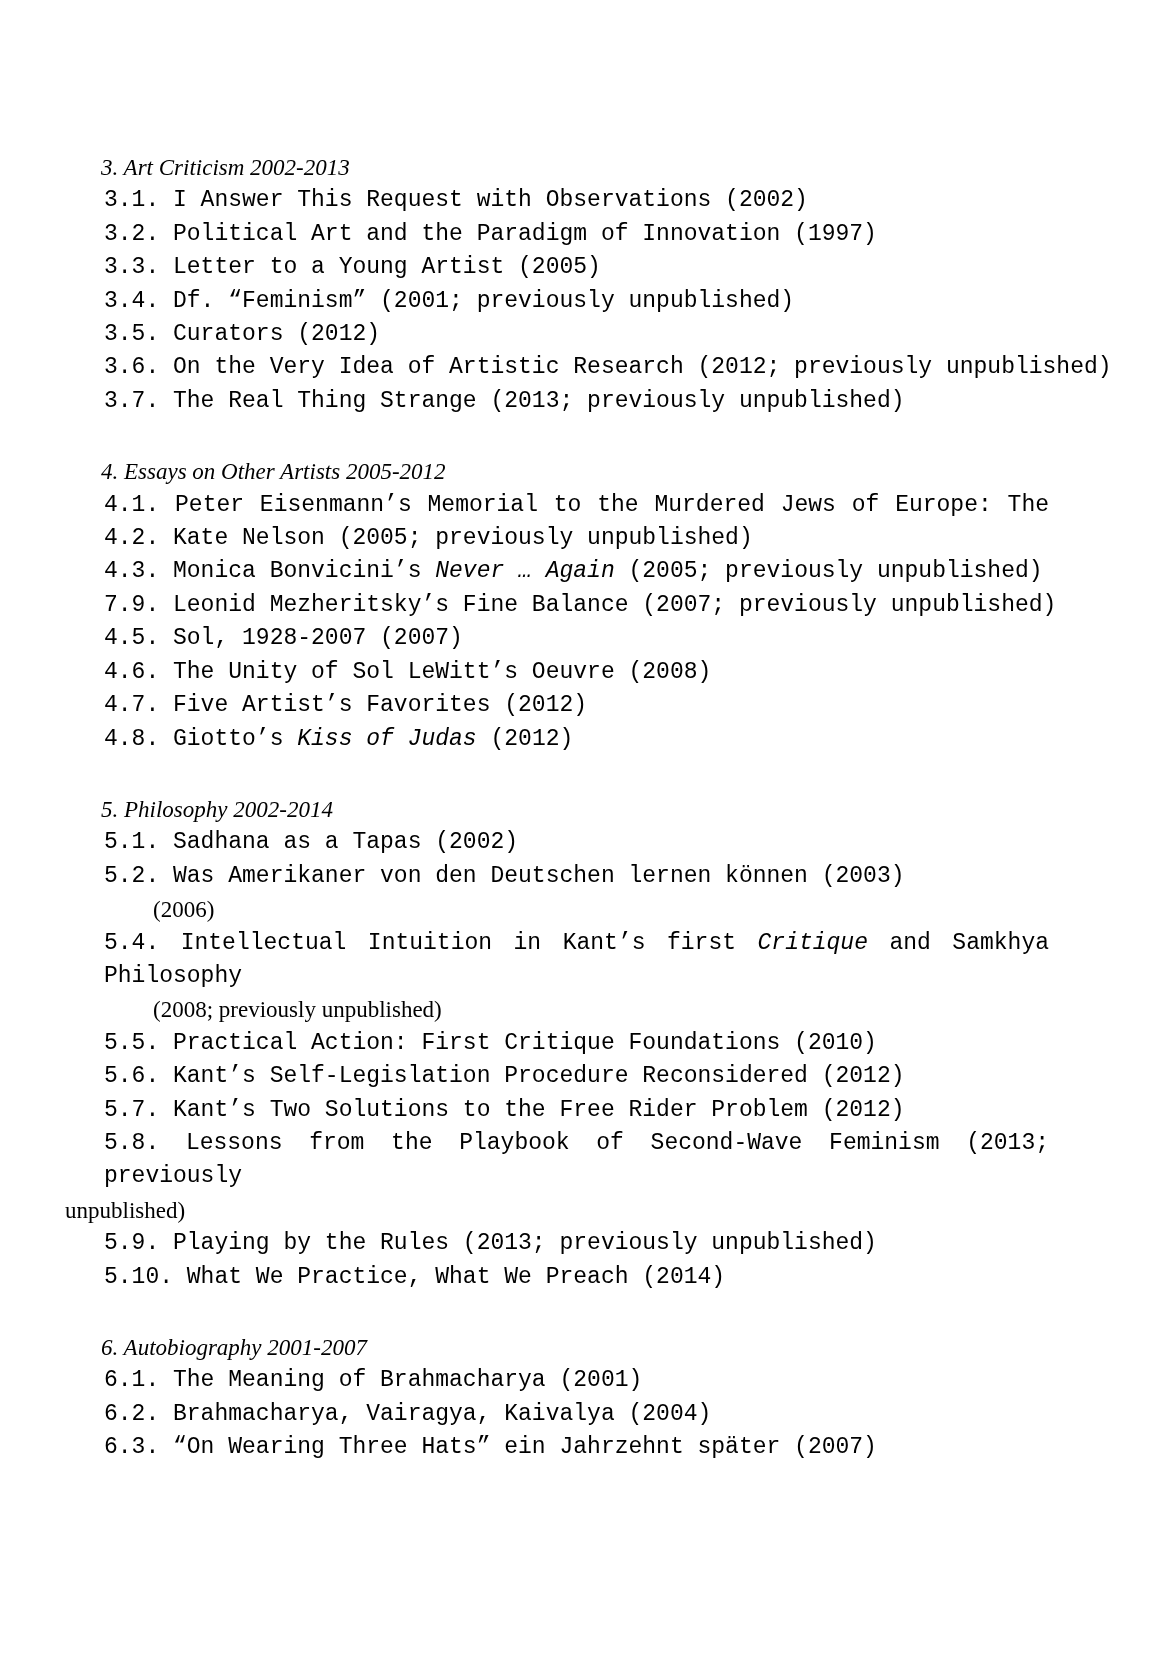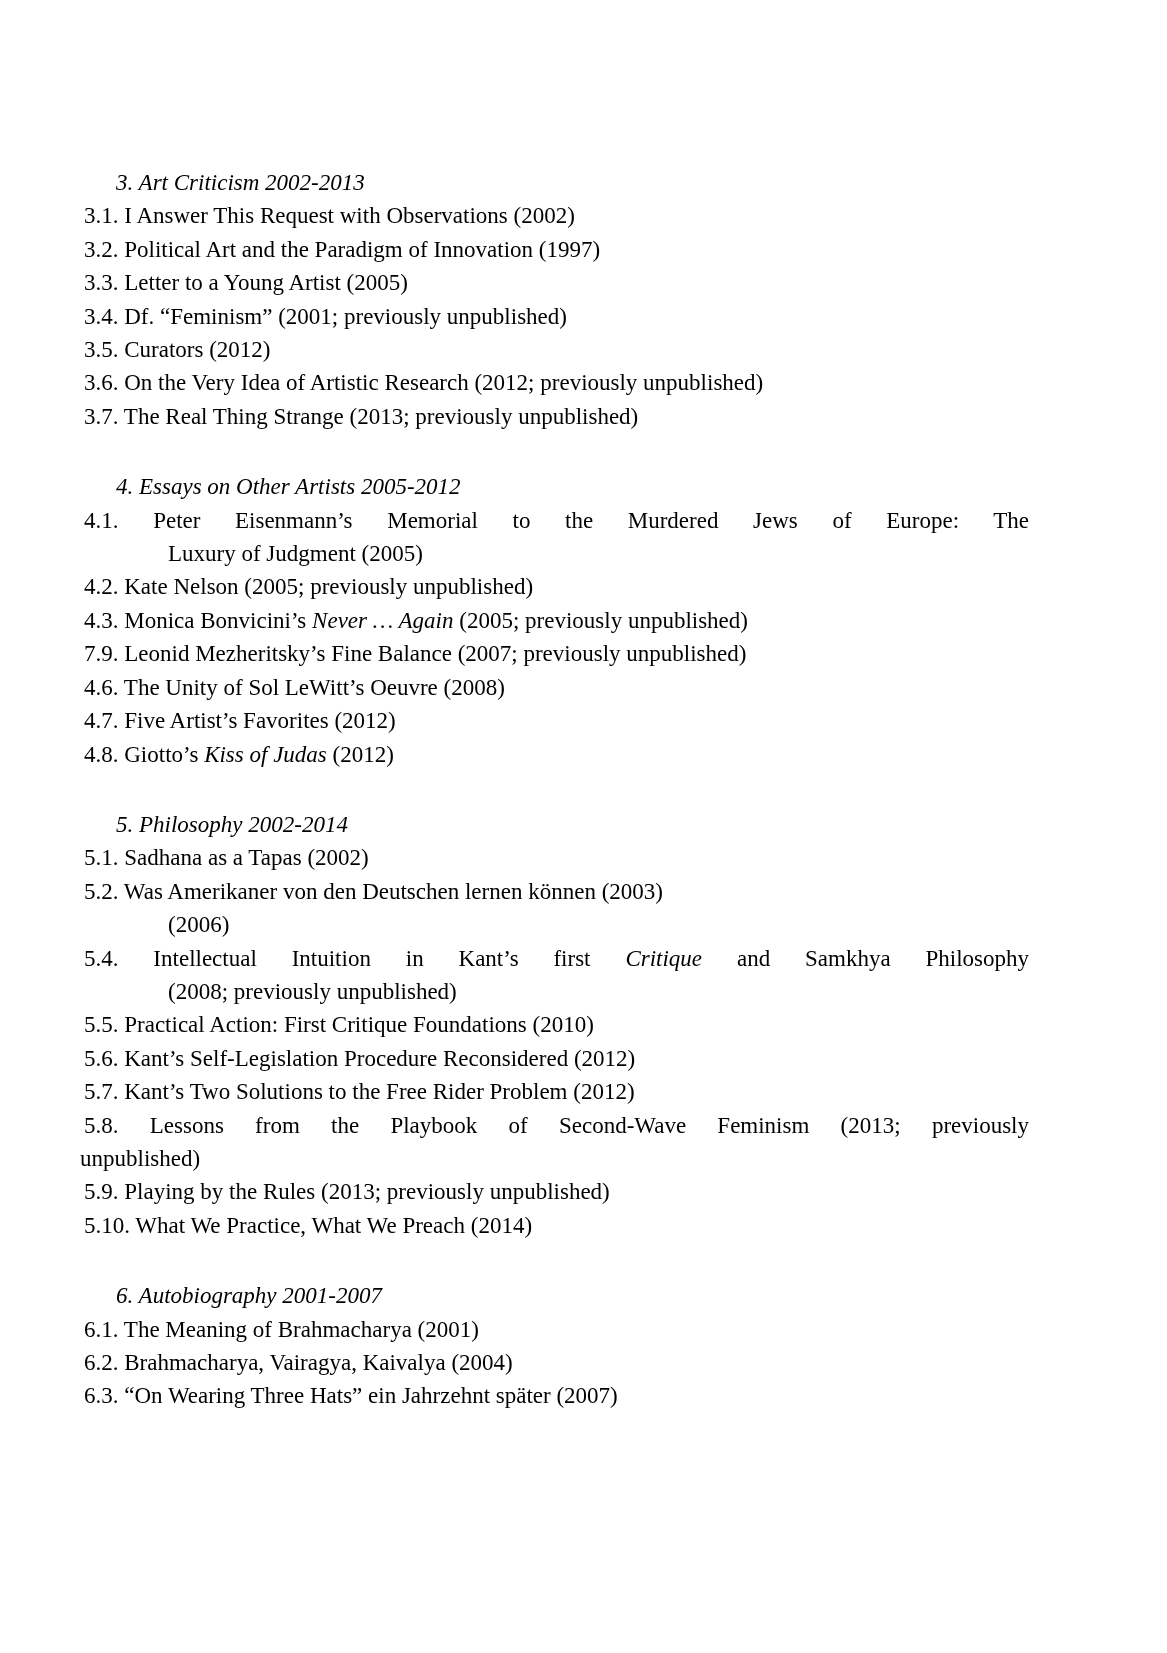--- a/index.html
+++ b/index.html
@@ -13,31 +13,31 @@
     font-size: 23px;
     line-height: 33.4px;
     color: #000000;
   }
   .toc {
     position: absolute;
     top: 150px;
     left: 0;
     right: 0;
   }
-  section { margin: 16px; }
+  section { margin: 1px; }
   section + section { margin-top: 37px; }
   .line { margin: 0; white-space: pre-wrap; }
   h2.header {
     font-size: 23px;
     font-weight: normal;
     font-style: italic;
     padding-left: 100px;
     margin: 0;
   }
-  .indent-item  { padding-left: 68px; }
+  .indent-item  { padding-left: 103px; font-family: Liberation Mono, monospace; }
   .indent-cont  { padding-left: 152px; }
   .indent-flush { padding-left: 64px; }
   .justify-last {
     width: 945px;
     text-align: justify;
     text-align-last: justify;
   }
   .it { font-style: italic; }
 </style>
 </head>
@@ -66,30 +66,32 @@
           <div class="line indent-item"><span class="run">3.6. On the Very Idea of Artistic Research (2012; previously unpublished)</span></div>
         </div>
         <div>
           <div class="line indent-item"><span class="run">3.7. The Real Thing Strange (2013; previously unpublished)</span></div>
         </div>
       </section>
       <section>
         <h2 class="line header">4. Essays on Other Artists 2005-2012</h2>
         <div>
           <div class="line indent-item justify-last"><span class="run">4.1. Peter Eisenmann’s Memorial to the Murdered Jews of Europe: The</span></div>
-          <div class="line indent-cont"><span class="run">Luxury of Judgment (2005)</span></div>
         </div>
         <div>
           <div class="line indent-item"><span class="run">4.2. Kate Nelson (2005; previously unpublished)</span></div>
         </div>
         <div>
           <div class="line indent-item"><span class="run">4.3. Monica Bonvicini’s </span><span class="run it">Never … Again</span><span class="run"> (2005; previously unpublished)</span></div>
         </div>
         <div>
           <div class="line indent-item"><span class="run">7.9. Leonid Mezheritsky’s Fine Balance (2007; previously unpublished)</span></div>
+        </div>
+        <div>
+          <div class="line indent-item"><span class="run">4.5. Sol, 1928-2007 (2007)</span></div>
         </div>
         <div>
           <div class="line indent-item"><span class="run">4.6. The Unity of Sol LeWitt’s Oeuvre (2008)</span></div>
         </div>
         <div>
           <div class="line indent-item"><span class="run">4.7. Five Artist’s Favorites (2012)</span></div>
         </div>
         <div>
           <div class="line indent-item"><span class="run">4.8. Giotto’s </span><span class="run it">Kiss of Judas</span><span class="run"> (2012)</span></div>
         </div>

